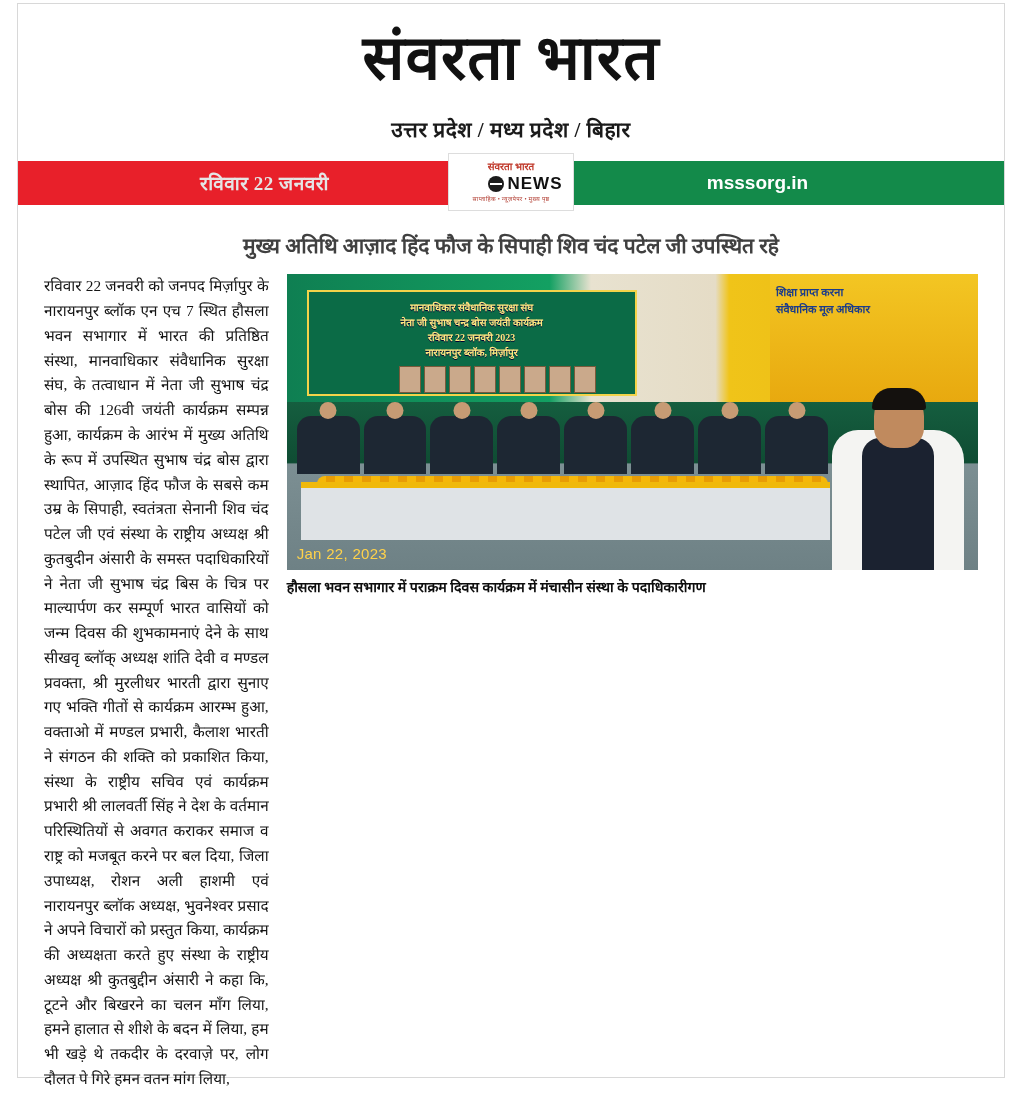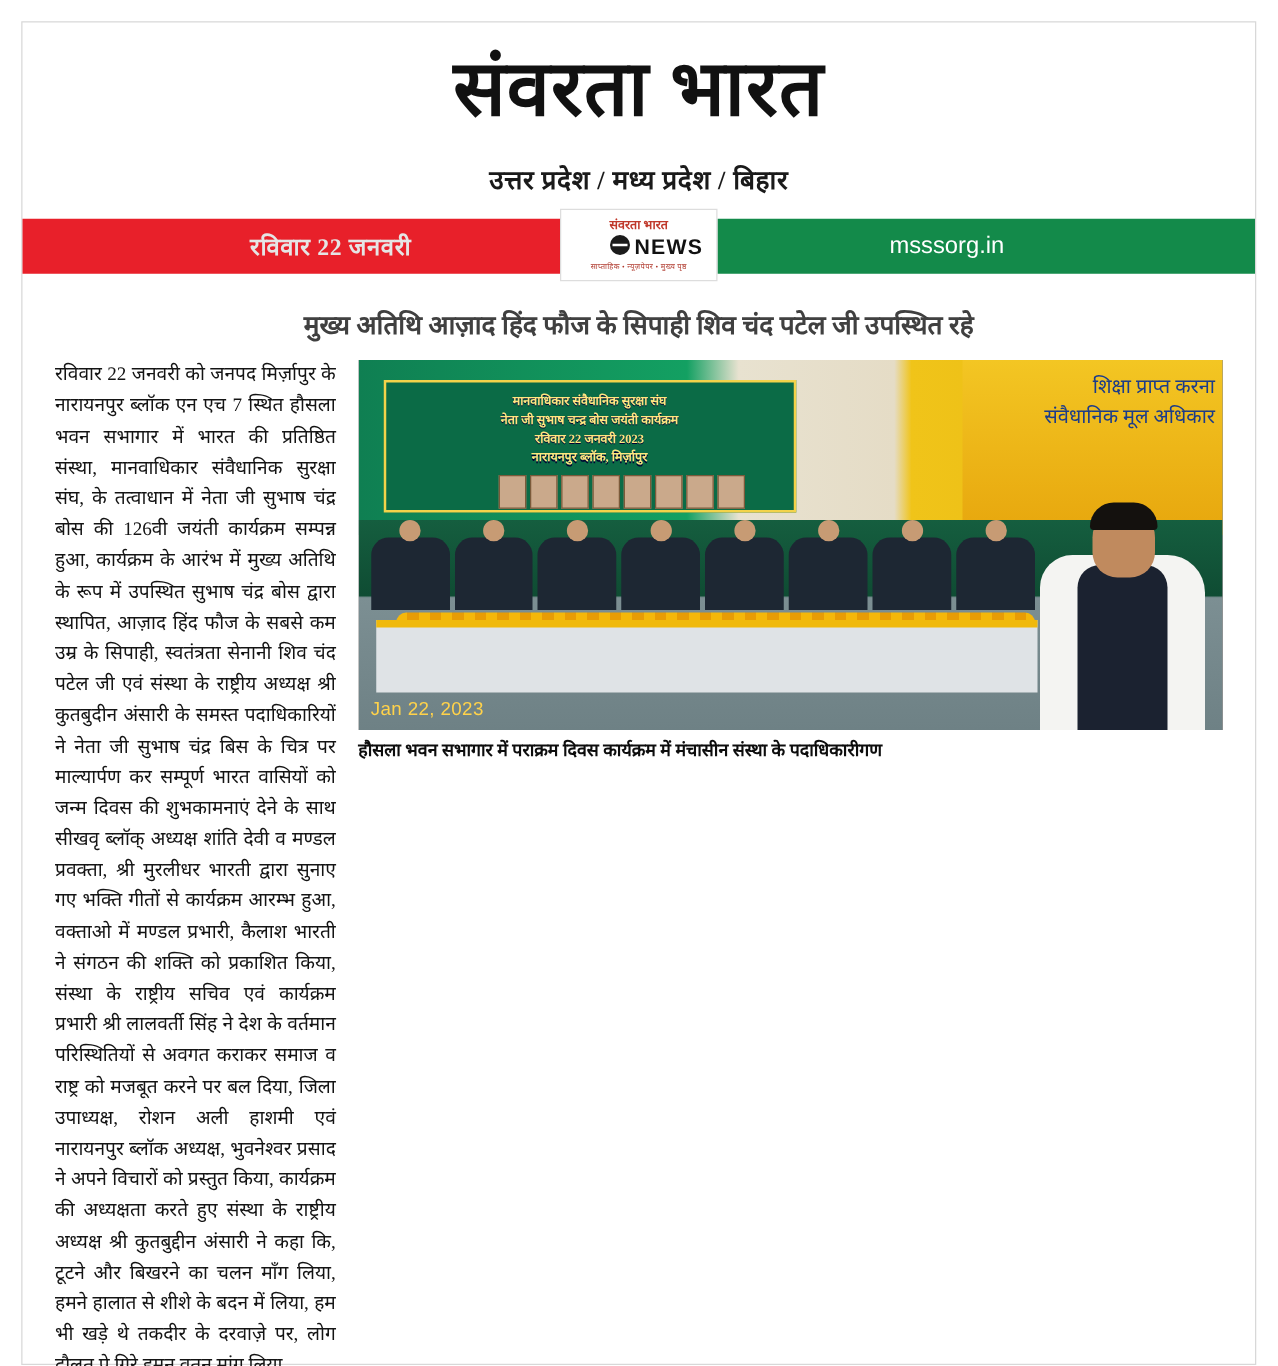--- a/index.html
+++ b/index.html
@@ -14,21 +14,21 @@
     position: relative;
     width: 1022px;
     height: 1093px;
     background: #ffffff;
     box-sizing: border-box;
     overflow: hidden;
   }
   .sheet {
     position: absolute;
     left: 18px;
-    top: 18px;
+    top: 4px;
     width: 986px;
     height: 1073px;
     background: #ffffff;
     box-shadow: 0 0 0 1px #d8d8d8;
     box-sizing: border-box;
   }
   
   .masthead {
     padding-top: 22px;
     text-align: center;
@@ -63,21 +63,21 @@
     font-size: 19px;
     display: flex;
     align-items: center;
     justify-content: center;
     letter-spacing: .5px;
   }
   .band-right {
     flex: 1 1 0;
     background: #138a4a;
     color: #fff;
-    font-weight: normal;
+    font-weight: bold;
     font-size: 19px;
     display: flex;
     align-items: center;
     justify-content: center;
     font-family: "Liberation Sans", sans-serif;
   }
   .band-logo {
     position: absolute;
     left: 50%;
     top: -8px;
@@ -93,21 +93,21 @@
     box-sizing: border-box;
   }
   .logo-top {
     font-size: 10px;
     font-weight: bold;
     color: #c0392b;
     line-height: 1;
   }
   .logo-mid {
     display: flex;
-    align-items: flex-start;
+    align-items: center;
     gap: 4px;
     margin-top: 2px;
     padding-left: 28px;
   }
   .logo-globe {
     width: 16px;
     height: 16px;
     border-radius: 50%;
     background: #1b1b1b;
     position: relative;
@@ -225,24 +225,24 @@
     position: absolute;
     right: 0; top: 0;
     width: 208px; height: 128px;
     background: linear-gradient(180deg,#f3c623,#e8a90f);
   }
   .ph-rightboard-txt {
     position: absolute;
     right: 6px;
     top: 10px;
     width: 196px;
-    text-align: right;
+    text-align: left;
     color: #1b3c8a;
-    font-size: 16px;
-    font-weight: normal;
+    font-size: 11px;
+    font-weight: bold;
     line-height: 1.5;
   }
   .ph-facerow {
     position: absolute;
     left: 112px;
     top: 92px;
     display: flex;
     gap: 3px;
   }
   .ph-face {

